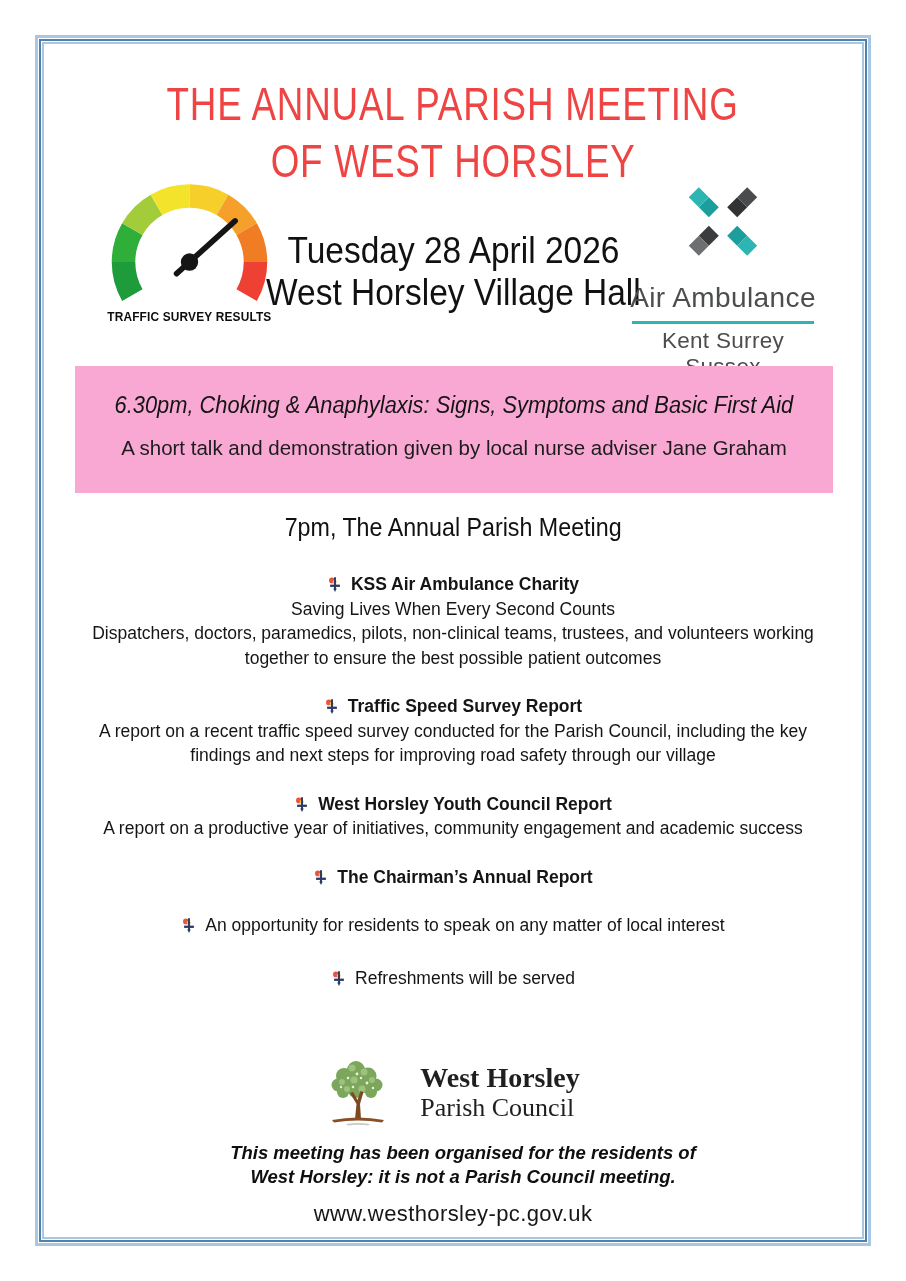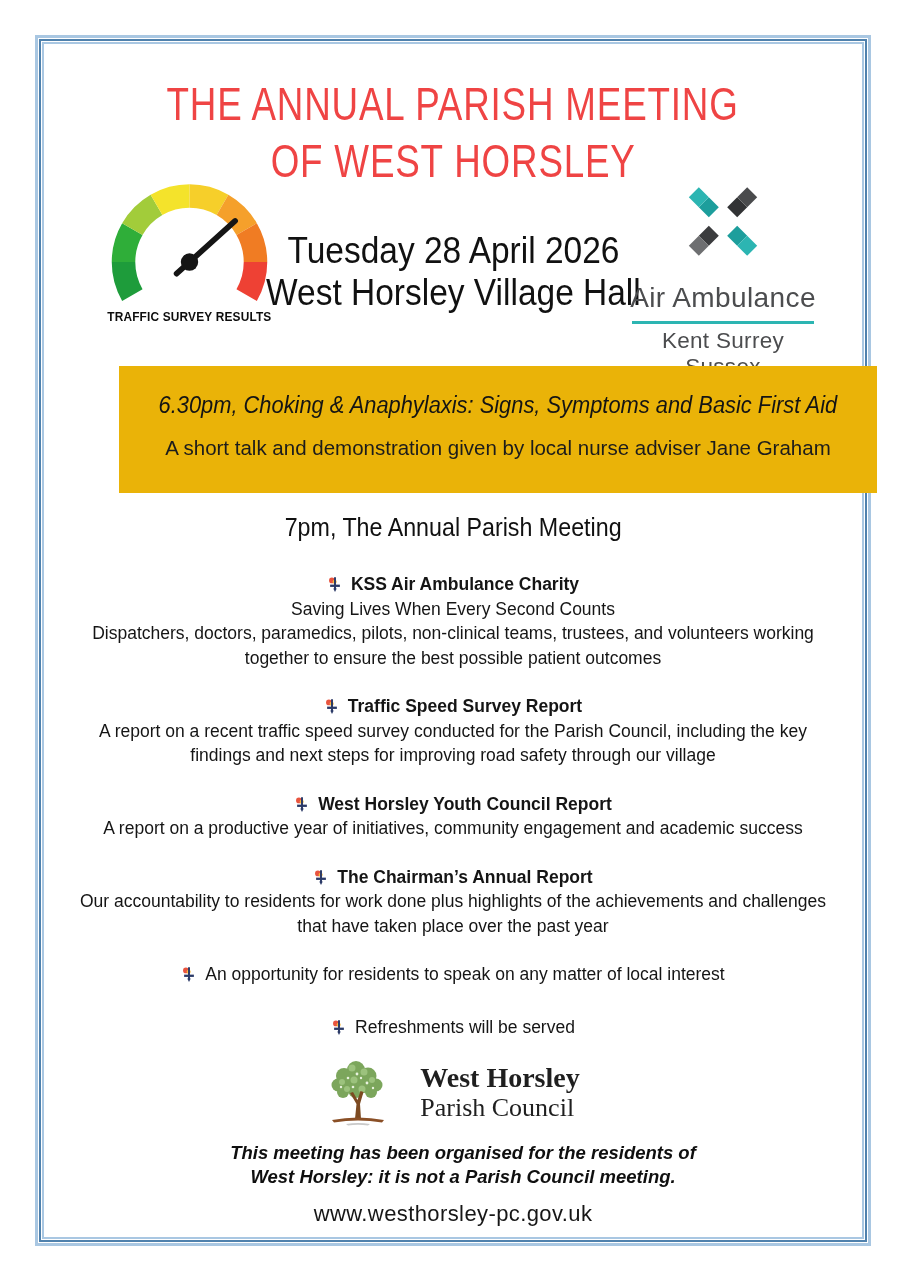--- a/index.html
+++ b/index.html
@@ -105,21 +105,21 @@
       <line x1="49" y1="63" x2="37" y2="75" stroke-width="17" stroke="#3b3c3e"></line>
       <line x1="37" y1="75" x2="25" y2="87" stroke-width="17" stroke="#6e6f71"></line>
       <line x1="71" y1="63" x2="83" y2="75" stroke-width="17" stroke="#1d9e9c"></line>
       <line x1="83" y1="75" x2="95" y2="87" stroke-width="17" stroke="#2cb5b2"></line>
     </svg>
     <div class="aa-name" id="aa-name" style="color: rgb(76, 77, 79);">Air Ambulance</div>
     <div class="aa-rule" id="aa-rule" style="background: rgb(44, 181, 178);"></div>
     <div class="aa-region" id="aa-region" style="color: rgb(76, 77, 79);">Kent Surrey Sussex</div>
   </div>
 
-  <div class="banner" id="talk-banner" style="background: #eab308; margin-left: 44px;">
+  <div class="banner" id="talk-banner" style="background: #f9a8d4;">
     <div class="banner-line1">
       <span class="condensed93 nowrap">6.30pm, Choking &amp; Anaphylaxis: Signs, Symptoms and Basic First Aid</span>
     </div>
     <div class="banner-line2">
       <span class="nowrap">A short talk and demonstration given by local nurse adviser Jane Graham</span>
     </div>
   </div>
 
   <div class="meeting-heading center">
     <span class="condensed93 nowrap">7pm, The Annual Parish Meeting</span>
@@ -170,21 +170,20 @@
     <div class="item">
       <div class="item-head">
         <svg class="pin-icon" width="16" height="20" viewBox="0 0 18 20">
           <circle cx="5.5" cy="6" r="3.2" fill="#e8543f"></circle>
             <circle cx="8.6" cy="7.6" r="2.3" fill="#f6b93d"></circle>
           <line x1="9" y1="2.5" x2="9" y2="16" stroke="#2b3a67" stroke-width="2.2"></line>
           <line x1="3.5" y1="12" x2="14.5" y2="12" stroke="#2b3a67" stroke-width="2.6"></line>
           <polygon points="9,19 7,15 11,15" fill="#2b3a67"></polygon>
         </svg><span>The Chairman’s Annual Report</span>
       </div>
-      <div>Our accountability to residents for work done plus highlights of the achievements and challenges that have taken place over the past year</div>
     </div>
 
     <div class="item item-plain">
       <svg class="pin-icon" width="16" height="20" viewBox="0 0 18 20">
         <circle cx="5.5" cy="6" r="3.2" fill="#e8543f"></circle>
           <circle cx="8.6" cy="7.6" r="2.3" fill="#f6b93d"></circle>
         <line x1="9" y1="2.5" x2="9" y2="16" stroke="#2b3a67" stroke-width="2.2"></line>
         <line x1="3.5" y1="12" x2="14.5" y2="12" stroke="#2b3a67" stroke-width="2.6"></line>
         <polygon points="9,19 7,15 11,15" fill="#2b3a67"></polygon>
       </svg><span>An opportunity for residents to speak on any matter of local interest</span>

